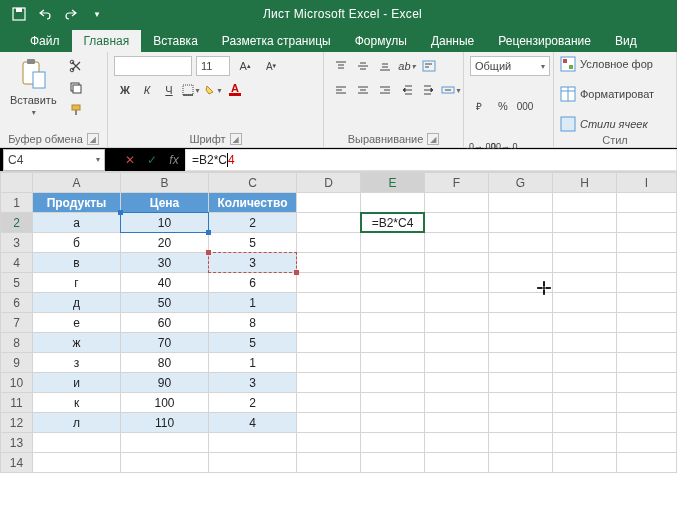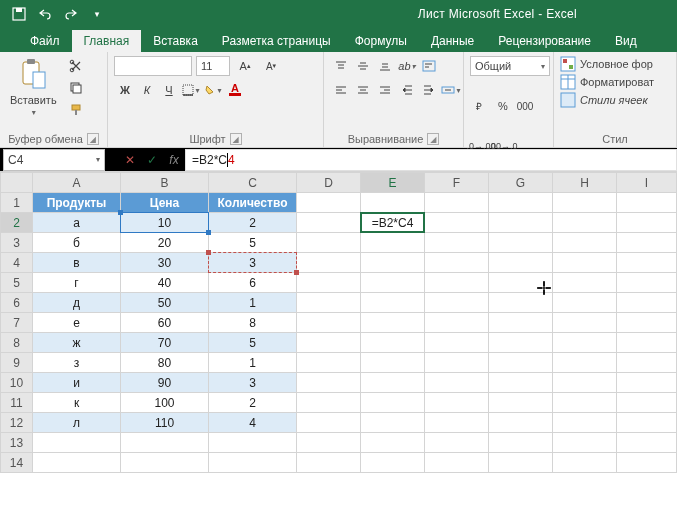--- a/index.html
+++ b/index.html
@@ -1,21 +1,21 @@
 <!DOCTYPE html>
 <html><head>
 <meta charset="utf-8">
 <style>
 * { box-sizing: border-box; margin: 0; padding: 0; font-family: "Segoe UI", Tahoma, sans-serif; }
 body { width: 677px; height: 514px; overflow: hidden; background: #fff; font-size: 12px; color: #444; }
 
 .titlebar { height: 28px; background: #217346; display: flex; align-items: center; color: #fff; }
 .titlebar .qat { display: flex; gap: 4px; padding-left: 8px; align-items: center; }
 .qat-btn { width: 22px; height: 22px; display: flex; align-items: center; justify-content: center; border:1px solid transparent;}
-.titlebar .title { flex: 1; text-align: right; font-size: 12px; font-weight: 400; letter-spacing: .3px; }
+.titlebar .title { flex: 1; text-align: center; font-size: 12px; font-weight: 400; letter-spacing: .3px; }
 
 .tabs { height: 24px; background: #217346; display: flex; align-items: flex-end; padding-left: 18px; gap: 0; }
 .tab { padding: 4px 12px; color: #fff; font-size: 12px; cursor: pointer; }
 .tab.active { background: #f1f1f1; color: #217346; }
 
 .ribbon { height: 96px; background: #f1f1f1; border-bottom: 1px solid #d4d4d4; display: flex; }
 .group { border-right: 1px solid #d4d4d4; padding: 4px 6px 2px 6px; display:flex; flex-direction:column; justify-content:space-between;}
 .group-label { text-align:center; font-size:11px; color:#666; padding:2px 0 0 0; display:flex; align-items:center; justify-content:center; gap:4px;}
 .group-body { display:flex; gap:4px; align-items:flex-start;}
 .big-btn { display:flex; flex-direction:column; align-items:center; gap:2px; padding:2px 4px; font-size:11px; color:#444;}
@@ -287,21 +287,21 @@
         <div class="small-btn" style="font-size:9px;">,00→,0</div>
       </div>
     </div>
     <div class="group-label">
         <span>Число</span>
         <span class="dialog-launcher">◢</span>
       </div>
   </div>
 
   <div class="group" style="flex:1;">
-    <div class="group-body" style="flex-direction:column;gap:2px;">
+    <div class="group-body" style="flex-direction:column;gap:14px;">
       <div style="display:flex;align-items:center;gap:4px;">
           <svg width="16" height="16">
             <rect x="1" y="1" width="14" height="14" fill="#fff" stroke="#5b9bd5"></rect>
             <rect x="3" y="3" width="4" height="4" fill="#c0504d"></rect>
             <rect x="9" y="9" width="4" height="4" fill="#70ad47"></rect>
           </svg>
           <span style="font-size:11px;">Условное фор</span>
         </div>
       <div style="display:flex;align-items:center;gap:4px;">
           <svg width="16" height="16">

